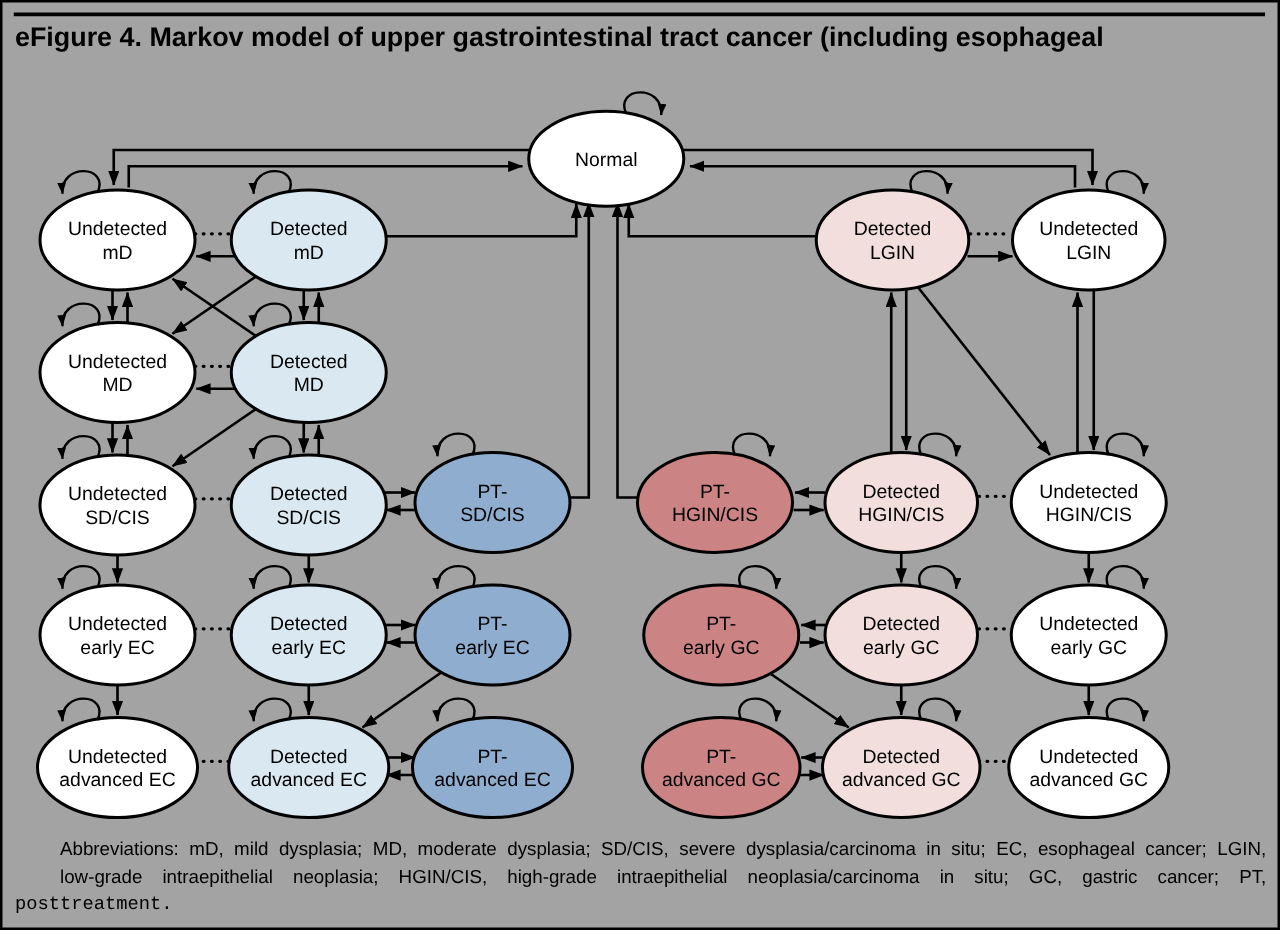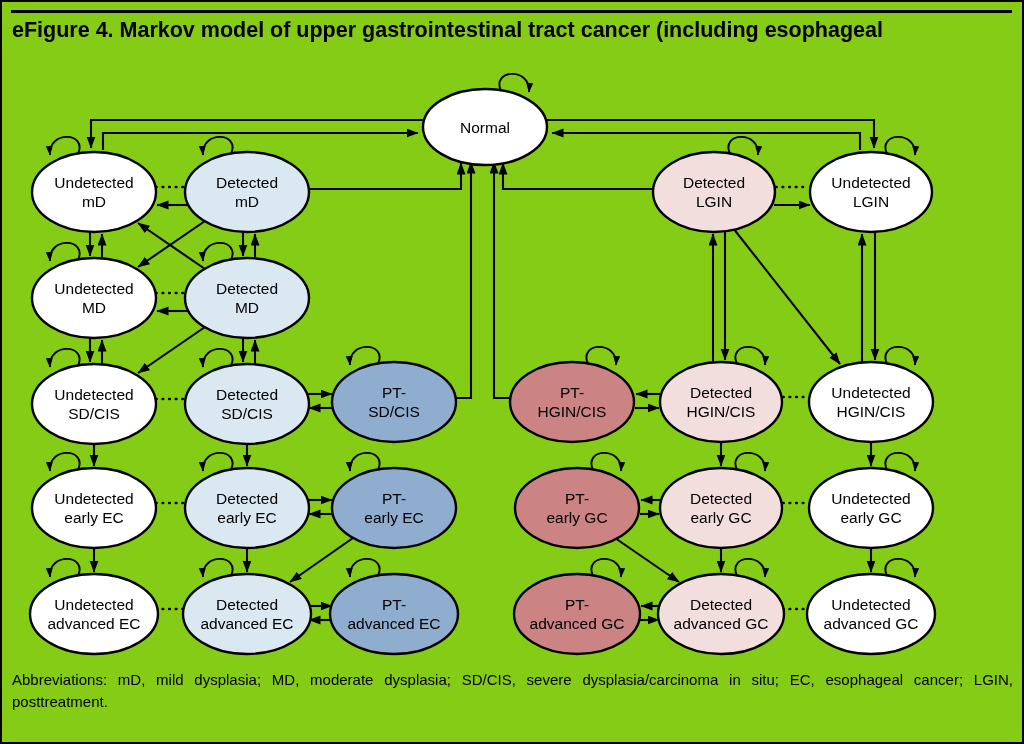--- a/index.html
+++ b/index.html
@@ -1,29 +1,29 @@
 <!DOCTYPE html>
 <html><head>
 <meta charset="utf-8">
 <style>
   html,body{margin:0;padding:0;background:#e8e8e8;}
   .page{
-    position:relative;width:1024px;height:744px;background:#84cc16;
+    position:relative;width:1024px;height:744px;background:#a3a3a3;
     border:2px solid #000;box-sizing:border-box;overflow:hidden;
     font-family:"Liberation Sans", sans-serif;
   }
   .top-rule{position:absolute;left:9px;top:8px;width:1001px;height:3px;background:#000;}
   .title{position:absolute;left:10px;top:15px;width:1002px;color:#000;
     font-weight:bold;font-size:21.5px;line-height:26px;}
   .title div{white-space:nowrap;}
   #diagram{position:absolute;left:0;top:0;}
   .footer{position:absolute;left:10px;top:667px;width:1001px;color:#000;
     font-size:15px;line-height:22px;}
-  .footer .jline{text-align:justify;text-align-last:justify;}
-  .footer .lastline{text-align:left;}
+  .footer .jline{text-align:justify;text-align-last:justify;margin-left:36px;}
+  .footer .lastline{text-align:left;font-family:Liberation Mono, monospace;}
 </style>
 </head>
 <body>
 
 <div class="page">
   <div class="top-rule"></div>
   <div class="title">
     <div>eFigure 4. Markov model of upper gastrointestinal tract cancer (including esophageal</div>
   </div>
 
@@ -220,15 +220,16 @@
         <g>
           <ellipse cx="869" cy="612" rx="64" ry="40" fill="#ffffff" stroke="#000000" stroke-width="2.4"></ellipse>
           <text text-anchor="middle" font-size="15.5" fill="#000" font-family="&quot;Liberation Sans&quot;, sans-serif"><tspan x="869" y="608">Undetected</tspan><tspan x="869" y="627">advanced GC</tspan></text>
           <path d="M 885 574 C 875 552, 915 550, 913 575" fill="none" stroke="#000000" stroke-width="1.9" marker-end="url(#arr2)"></path>
         </g>
       </g>
     </svg>
 
   <div class="footer">
     <div class="jline">Abbreviations: mD, mild dysplasia; MD, moderate dysplasia; SD/CIS, severe dysplasia/carcinoma in situ; EC, esophageal cancer; LGIN,</div>
+    <div class="jline">low-grade intraepithelial neoplasia; HGIN/CIS, high-grade intraepithelial neoplasia/carcinoma in situ; GC, gastric cancer; PT,</div>
     <div class="lastline">posttreatment.</div>
   </div>
 </div>
 
 </body></html>

